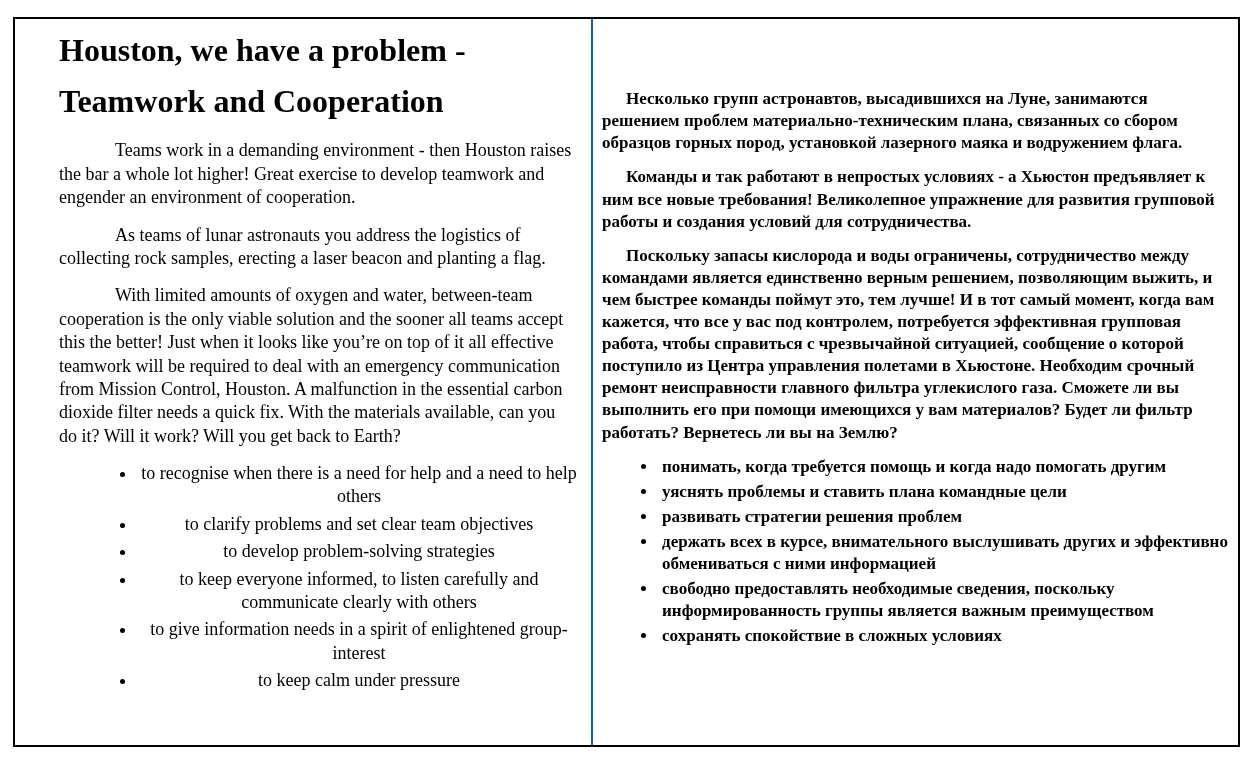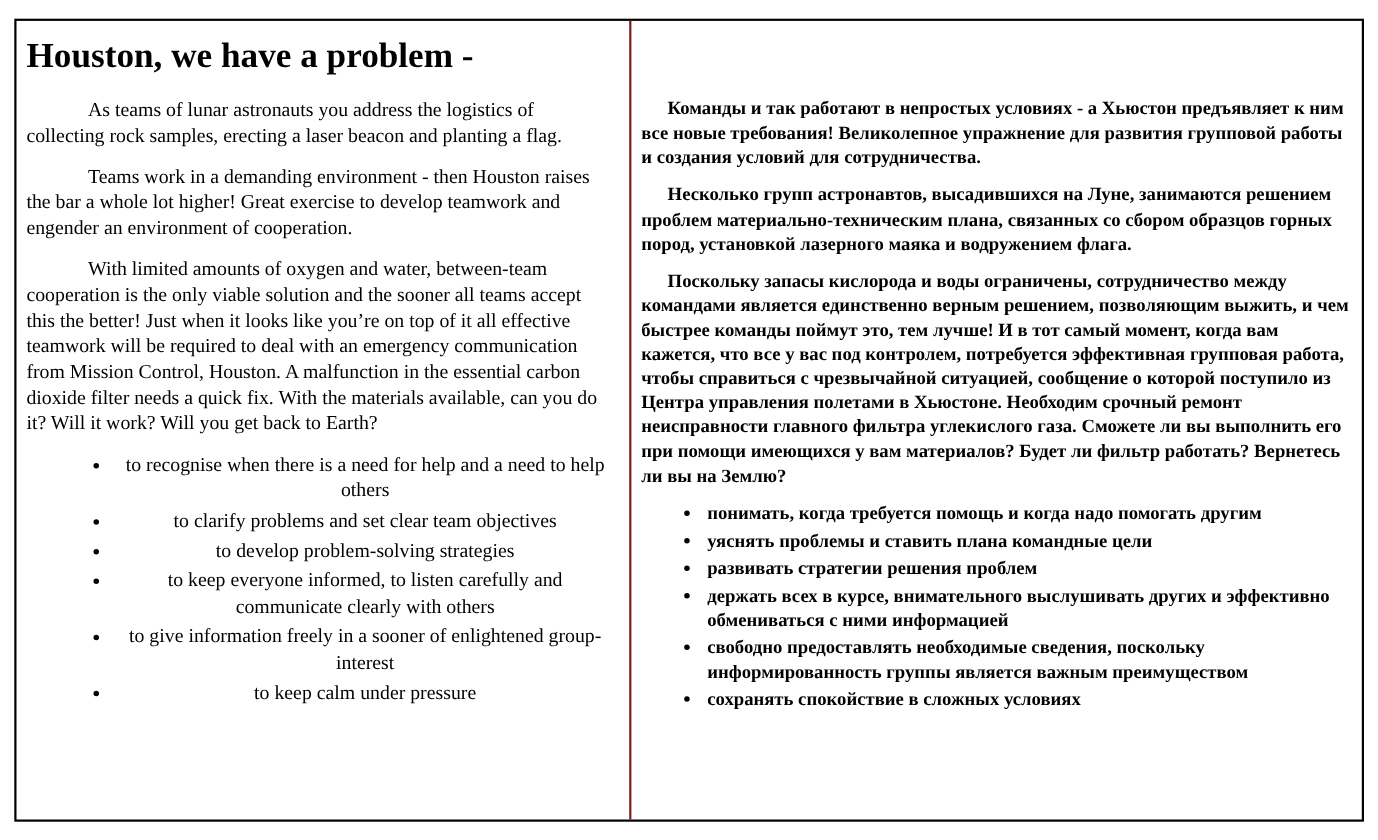--- a/index.html
+++ b/index.html
@@ -30,22 +30,23 @@
     box-sizing: border-box;
     display: flex;
     background: #ffffff;
   }
   .col {
     box-sizing: border-box;
     overflow: hidden;
   }
   .col-left {
     width: 45.7%;
-    border-right: 2px solid #7f1d1d;
+    border-right: 2px solid #0369a1;
     padding: 6px 14px 6px 9px;
+    margin-left: 35px;
   }
   .col-right {
     width: 54.3%;
     padding: 6px 10px 6px 9px;
   }
   h1 {
     font-size: 32px;
     font-weight: bold;
     line-height: 1.6;
     margin: 0 0 12px 0;
@@ -88,38 +89,38 @@
     padding-left: 4px;
   }
 </style>
 </head>
 <body>
 
 <div class="sheet">
   <div class="doc-table">
 
     <div class="col col-left">
-      <h1><span>Houston, we have a problem -</span><br></h1>
+      <h1><span>Houston, we have a problem -</span><br><span>Teamwork and Cooperation</span></h1>
+      <p>Teams work in a demanding environment - then Houston raises the bar a whole lot higher! Great exercise to develop teamwork and engender an environment of cooperation.</p>
       <p>As teams of lunar astronauts you address the logistics of collecting rock samples, erecting a laser beacon and planting a flag.</p>
-      <p>Teams work in a demanding environment - then Houston raises the bar a whole lot higher! Great exercise to develop teamwork and engender an environment of cooperation.</p>
       <p>With limited amounts of oxygen and water, between-team cooperation is the only viable solution and the sooner all teams accept this the better! Just when it looks like you’re on top of it all effective teamwork will be required to deal with an emergency communication from Mission Control, Houston. A malfunction in the essential carbon dioxide filter needs a quick fix. With the materials available, can you do it? Will it work? Will you get back to Earth?</p>
       <ul>
         <li>to recognise when there is a need for help and a need to help others</li>
         <li>to clarify problems and set clear team objectives</li>
         <li>to develop problem-solving strategies</li>
         <li>to keep everyone informed, to listen carefully and communicate clearly with others</li>
-        <li>to give information freely in a sooner of enlightened group-interest</li>
+        <li>to give information needs in a spirit of enlightened group-interest</li>
         <li>to keep calm under pressure</li>
       </ul>
     </div>
 
     <div class="col col-right">
       <h1><br></h1>
+      <p>Несколько групп астронавтов, высадившихся на Луне, занимаются решением проблем материально-техническим плана, связанных со сбором образцов горных пород, установкой лазерного маяка и водружением флага.</p>
       <p>Команды и так работают в непростых условиях - а Хьюстон предъявляет к ним все новые  требования! Великолепное упражнение для развития групповой работы и создания условий для сотрудничества.</p>
-      <p>Несколько групп астронавтов, высадившихся на Луне, занимаются решением проблем материально-техническим плана, связанных со сбором образцов горных пород, установкой лазерного маяка и водружением флага.</p>
       <p>Поскольку запасы кислорода и воды ограничены, сотрудничество между командами является единственно верным решением, позволяющим выжить, и чем быстрее команды поймут это, тем лучше! И в тот самый момент, когда вам кажется, что все у вас под контролем, потребуется эффективная групповая работа, чтобы справиться с чрезвычайной ситуацией, сообщение о которой поступило из Центра управления полетами в Хьюстоне. Необходим срочный ремонт неисправности главного фильтра углекислого газа. Сможете ли вы выполнить его при помощи имеющихся у вам материалов? Будет ли фильтр работать? Вернетесь ли вы на Землю?</p>
       <ul>
         <li>понимать, когда требуется помощь и когда надо помогать другим</li>
         <li>уяснять проблемы и ставить плана командные цели</li>
         <li>развивать стратегии решения проблем</li>
         <li>держать всех в курсе, внимательного выслушивать других и эффективно обмениваться с ними информацией</li>
         <li>свободно предоставлять необходимые сведения, поскольку информированность группы является важным преимуществом</li>
         <li>сохранять спокойствие в сложных условиях</li>
       </ul>
     </div>

